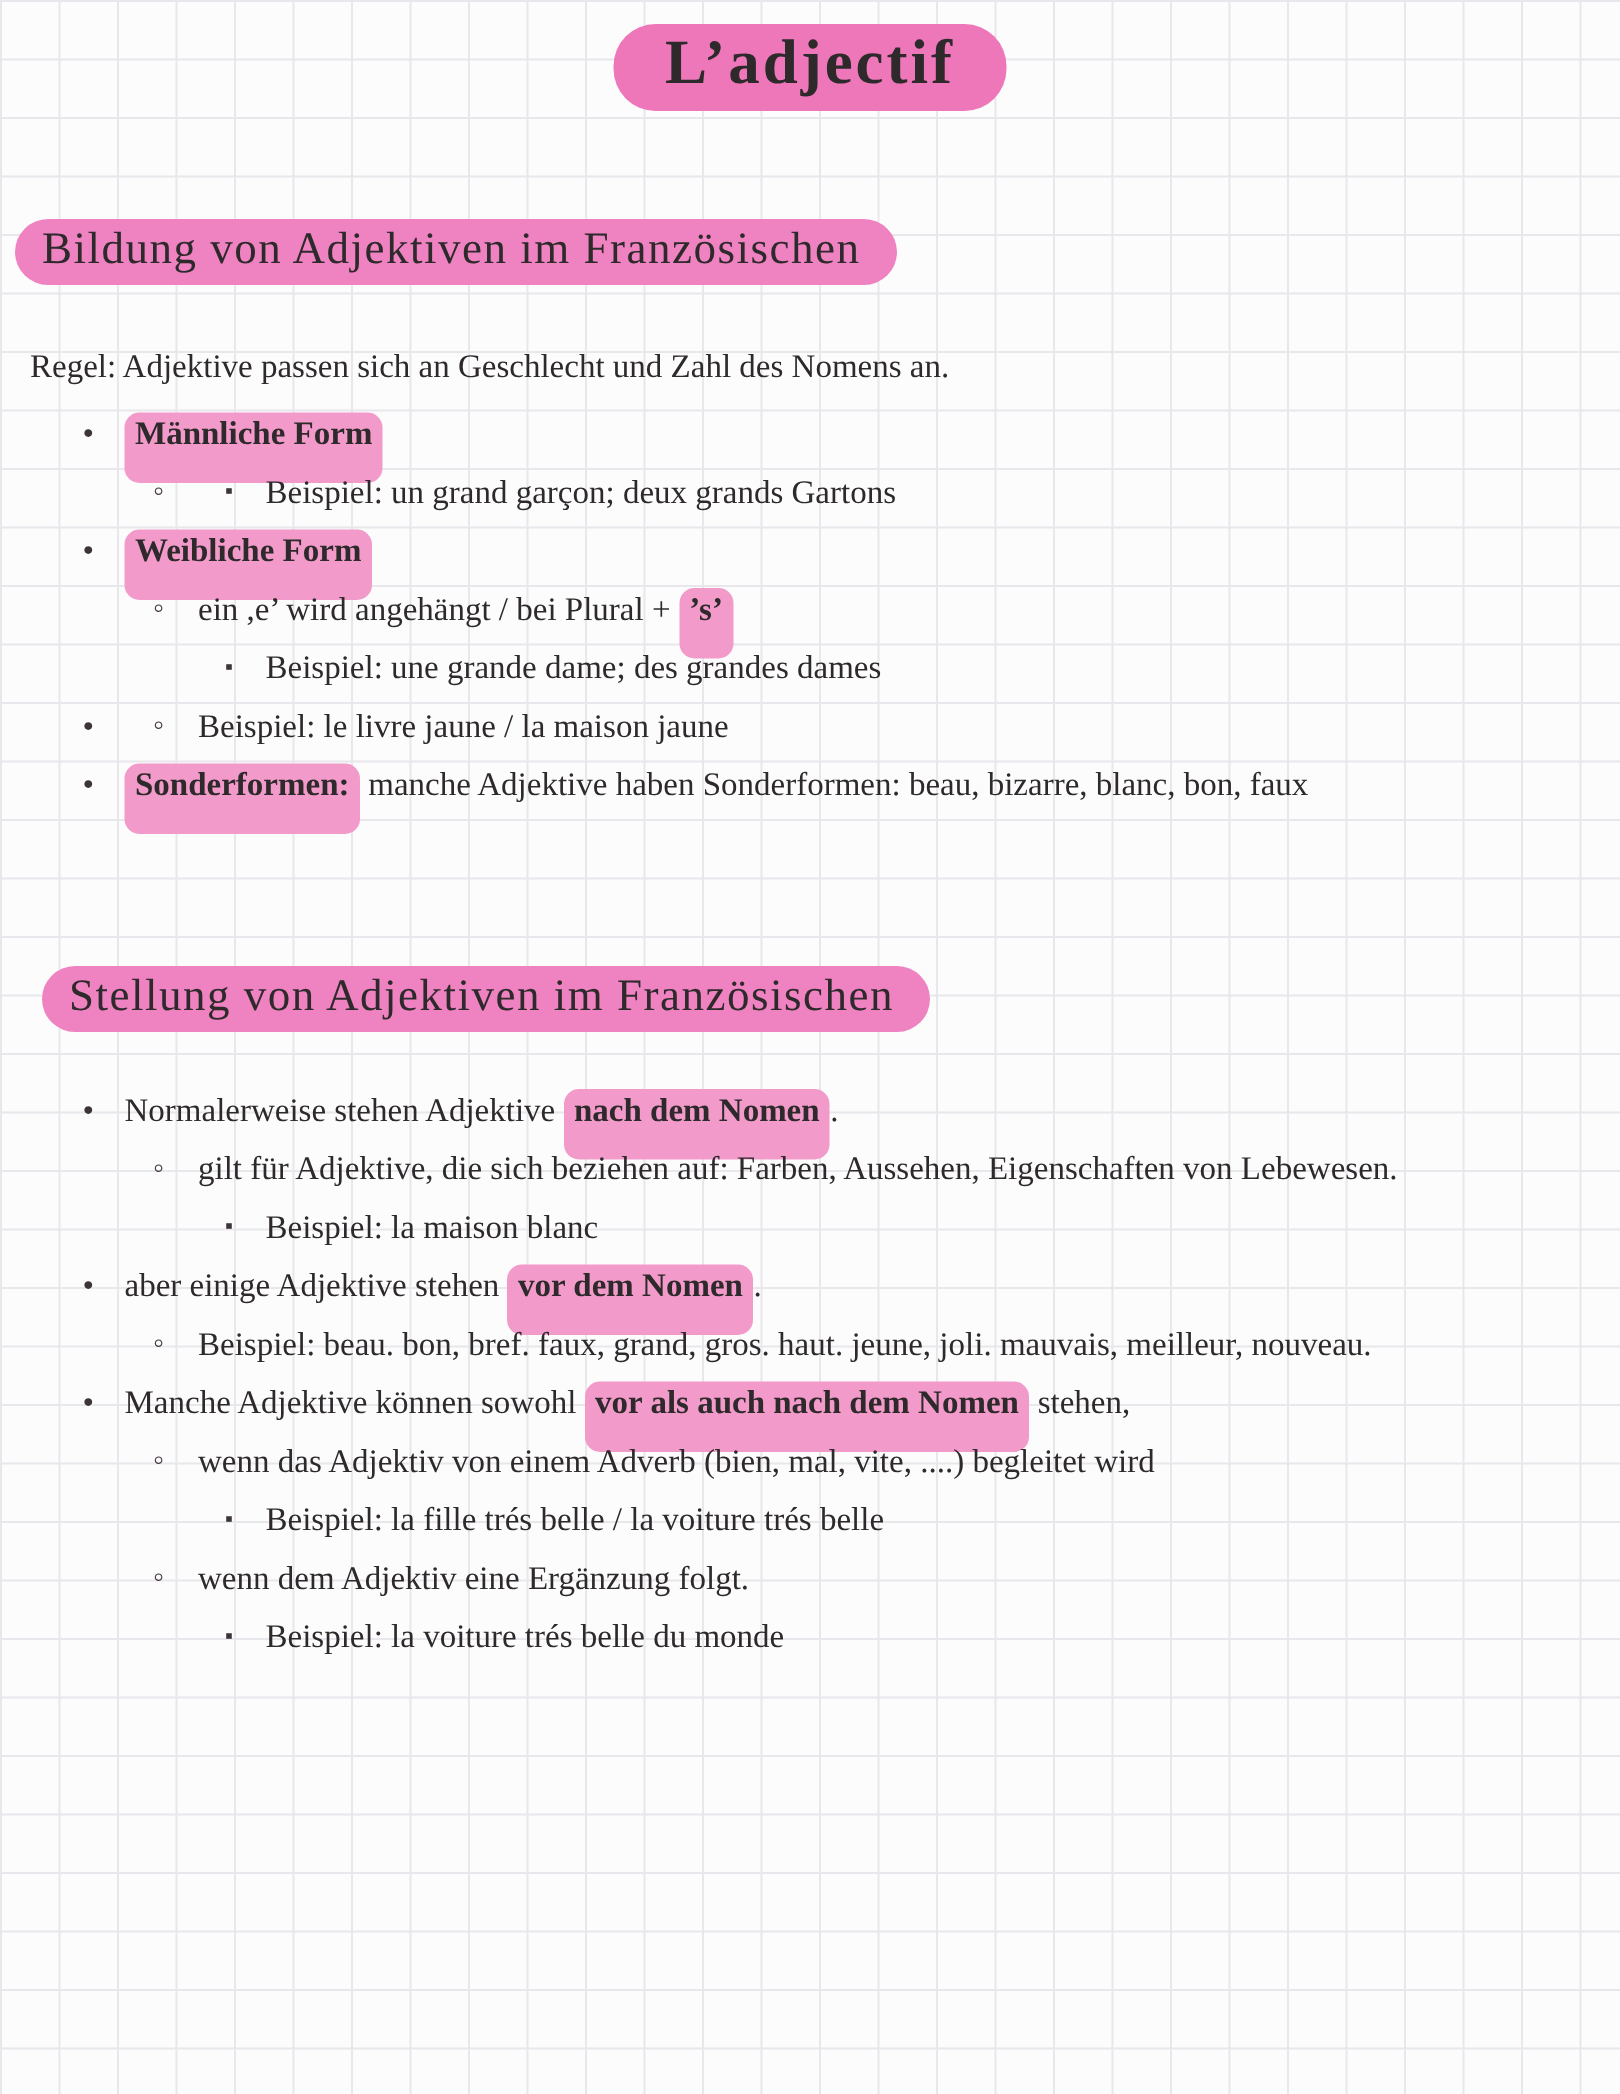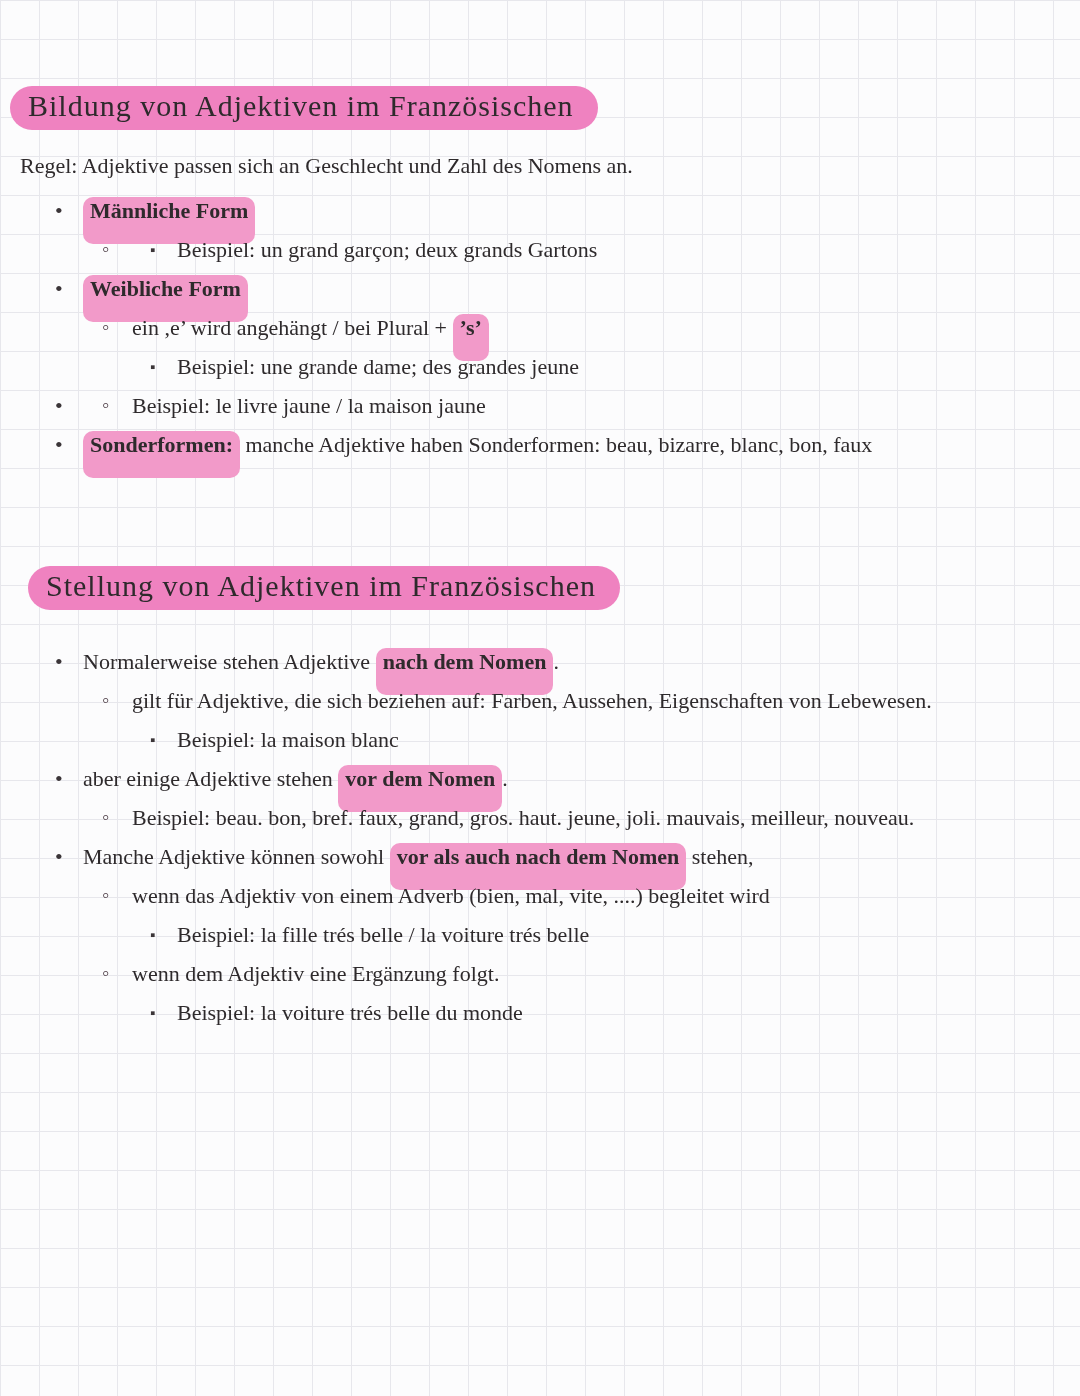--- a/index.html
+++ b/index.html
@@ -43,21 +43,21 @@
     border-radius: 22px;
     padding: 3px 24px 7px 18px;
     font-size: 30px;
     font-weight: normal;
     letter-spacing: 1px;
   }
   .heading1-row { margin-top: 72px; margin-left: -10px; }
   .heading2-row { margin-top: 102px; margin-left: 8px; }
 
   .intro {
-    margin-top: 16px;
+    margin-top: 34px;
     margin-left: 0px;
     font-size: 22px;
     line-height: 39px;
   }
 
   .list { margin-top: 6px; font-size: 22px; line-height: 39px; }
   .list2 { margin-top: 32px; }
 
   .item { position: relative; max-width: 1020px; }
   .level-1 { margin-left: 63px; }
@@ -75,34 +75,37 @@
     box-decoration-break: clone;
     font-weight: bold;
     -webkit-box-decoration-break: clone;
   }
 </style>
 </head>
 <body>
 
 <div class="page">
 
+  <div class="title-row">
+    <span class="title-pill">L’adjectif</span>
+  </div>
 
   <div class="heading1-row">
     <span class="section-heading">Bildung von Adjektiven im Französischen</span>
   </div>
 
   <div class="intro">Regel: Adjektive passen sich an Geschlecht und Zahl des Nomens an.</div>
 
   <div class="list">
       <div class="item level-1"><span class="marker m1">•</span><span><span class="hl">Männliche Form</span></span></div>
       <div class="item level-2"><span class="marker m2">◦</span></div>
       <div class="item level-3"><span class="marker m3">▪</span><span><span>Beispiel: un grand garçon; deux grands Gartons</span></span></div>
       <div class="item level-1"><span class="marker m1">•</span><span><span class="hl">Weibliche Form</span></span></div>
       <div class="item level-2"><span class="marker m2">◦</span><span><span>ein ,e’ wird angehängt / bei Plural +  </span><span class="hl">’s’</span></span></div>
-      <div class="item level-3"><span class="marker m3">▪</span><span><span>Beispiel: une grande dame; des grandes jeune</span></span></div>
+      <div class="item level-3"><span class="marker m3">▪</span><span><span>Beispiel: une grande dame; des grandes dames</span></span></div>
       <div class="item level-1"><span class="marker m1">•</span></div>
       <div class="item level-2"><span class="marker m2">◦</span><span><span>Beispiel: le livre jaune / la maison jaune</span></span></div>
       <div class="item level-1"><span class="marker m1">•</span><span><span class="hl">Sonderformen:</span><span> manche Adjektive haben Sonderformen: beau, bizarre, blanc, bon, faux</span></span></div>
     </div>
 
   <div class="heading2-row">
     <span class="section-heading">Stellung von Adjektiven im Französischen</span>
   </div>
 
   <div class="list list2">

